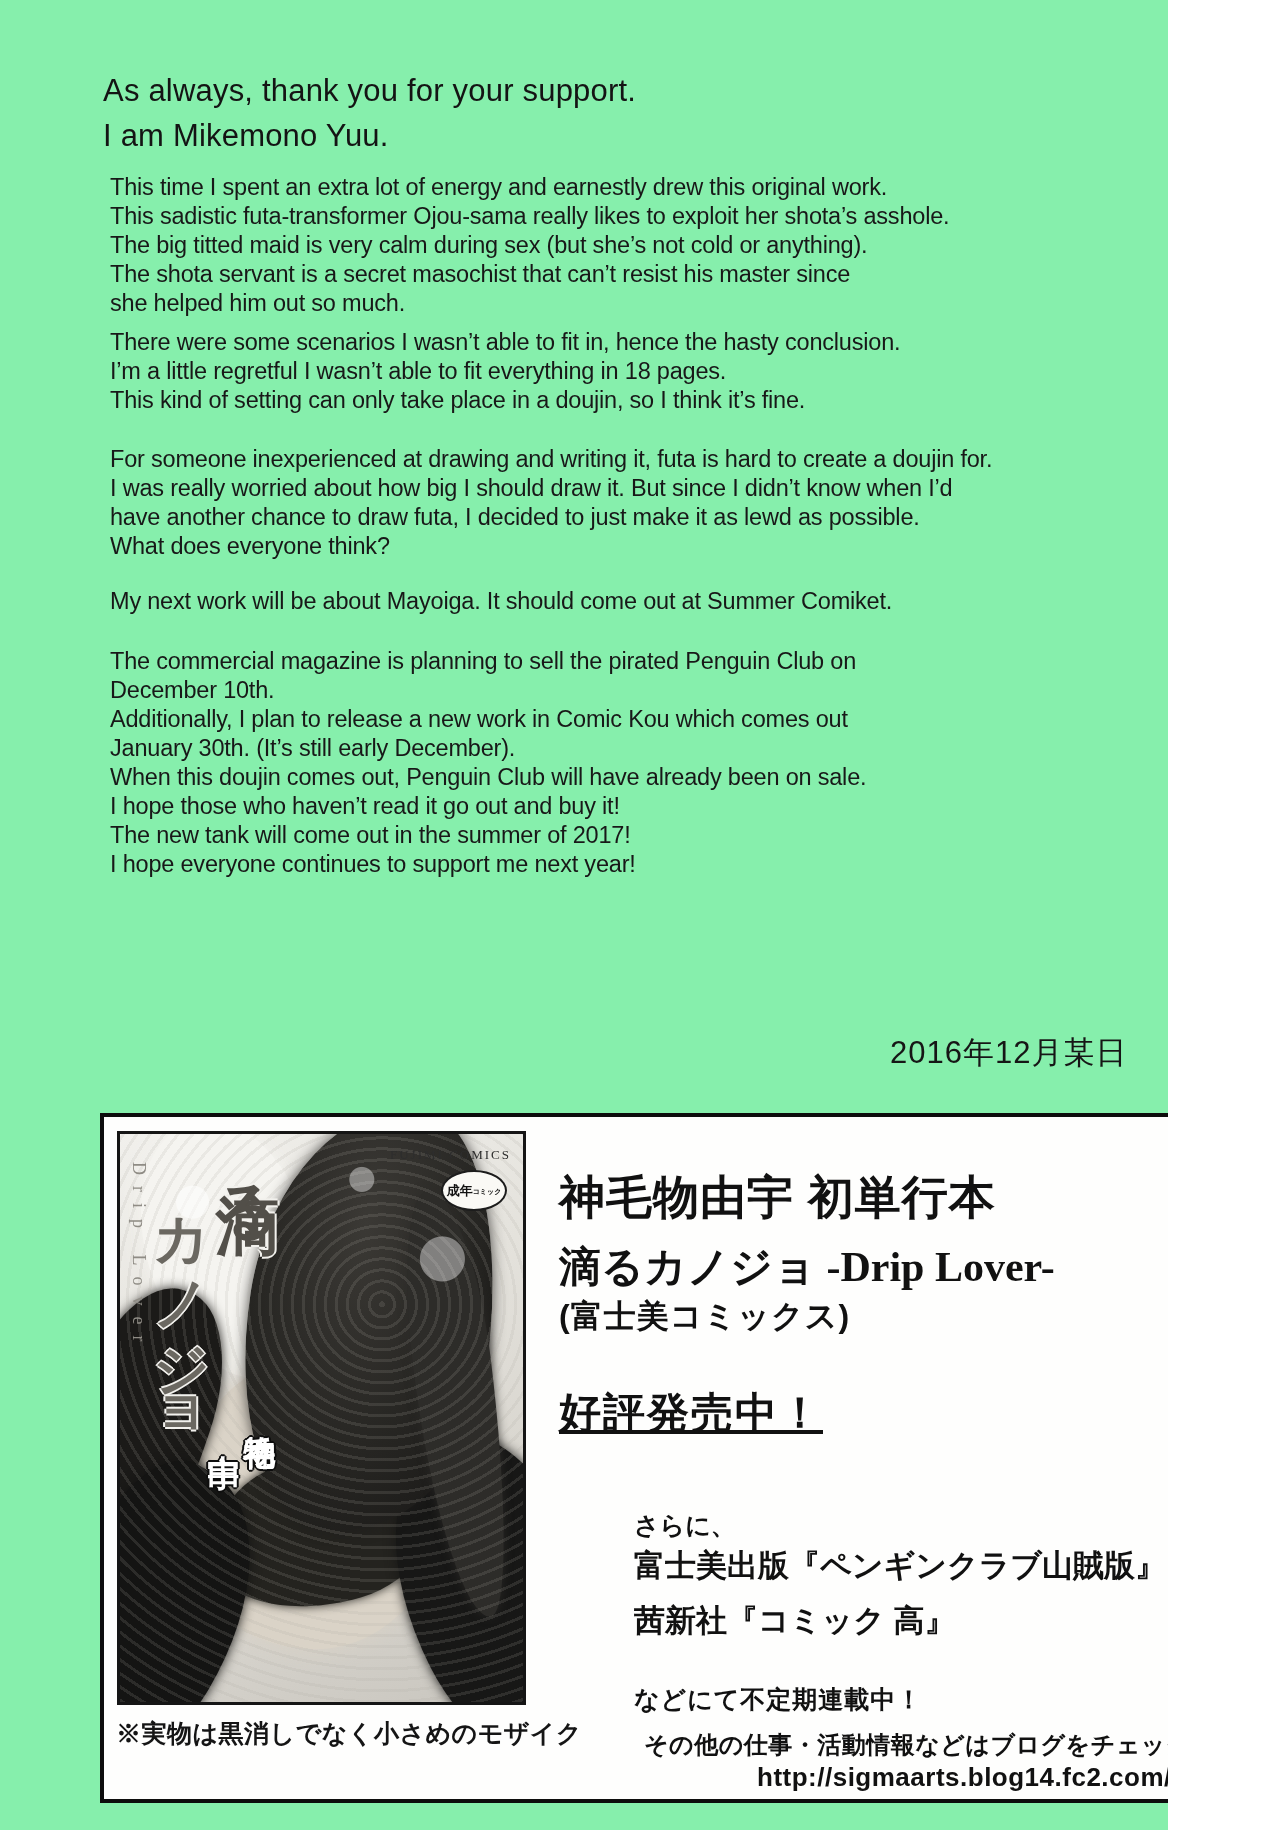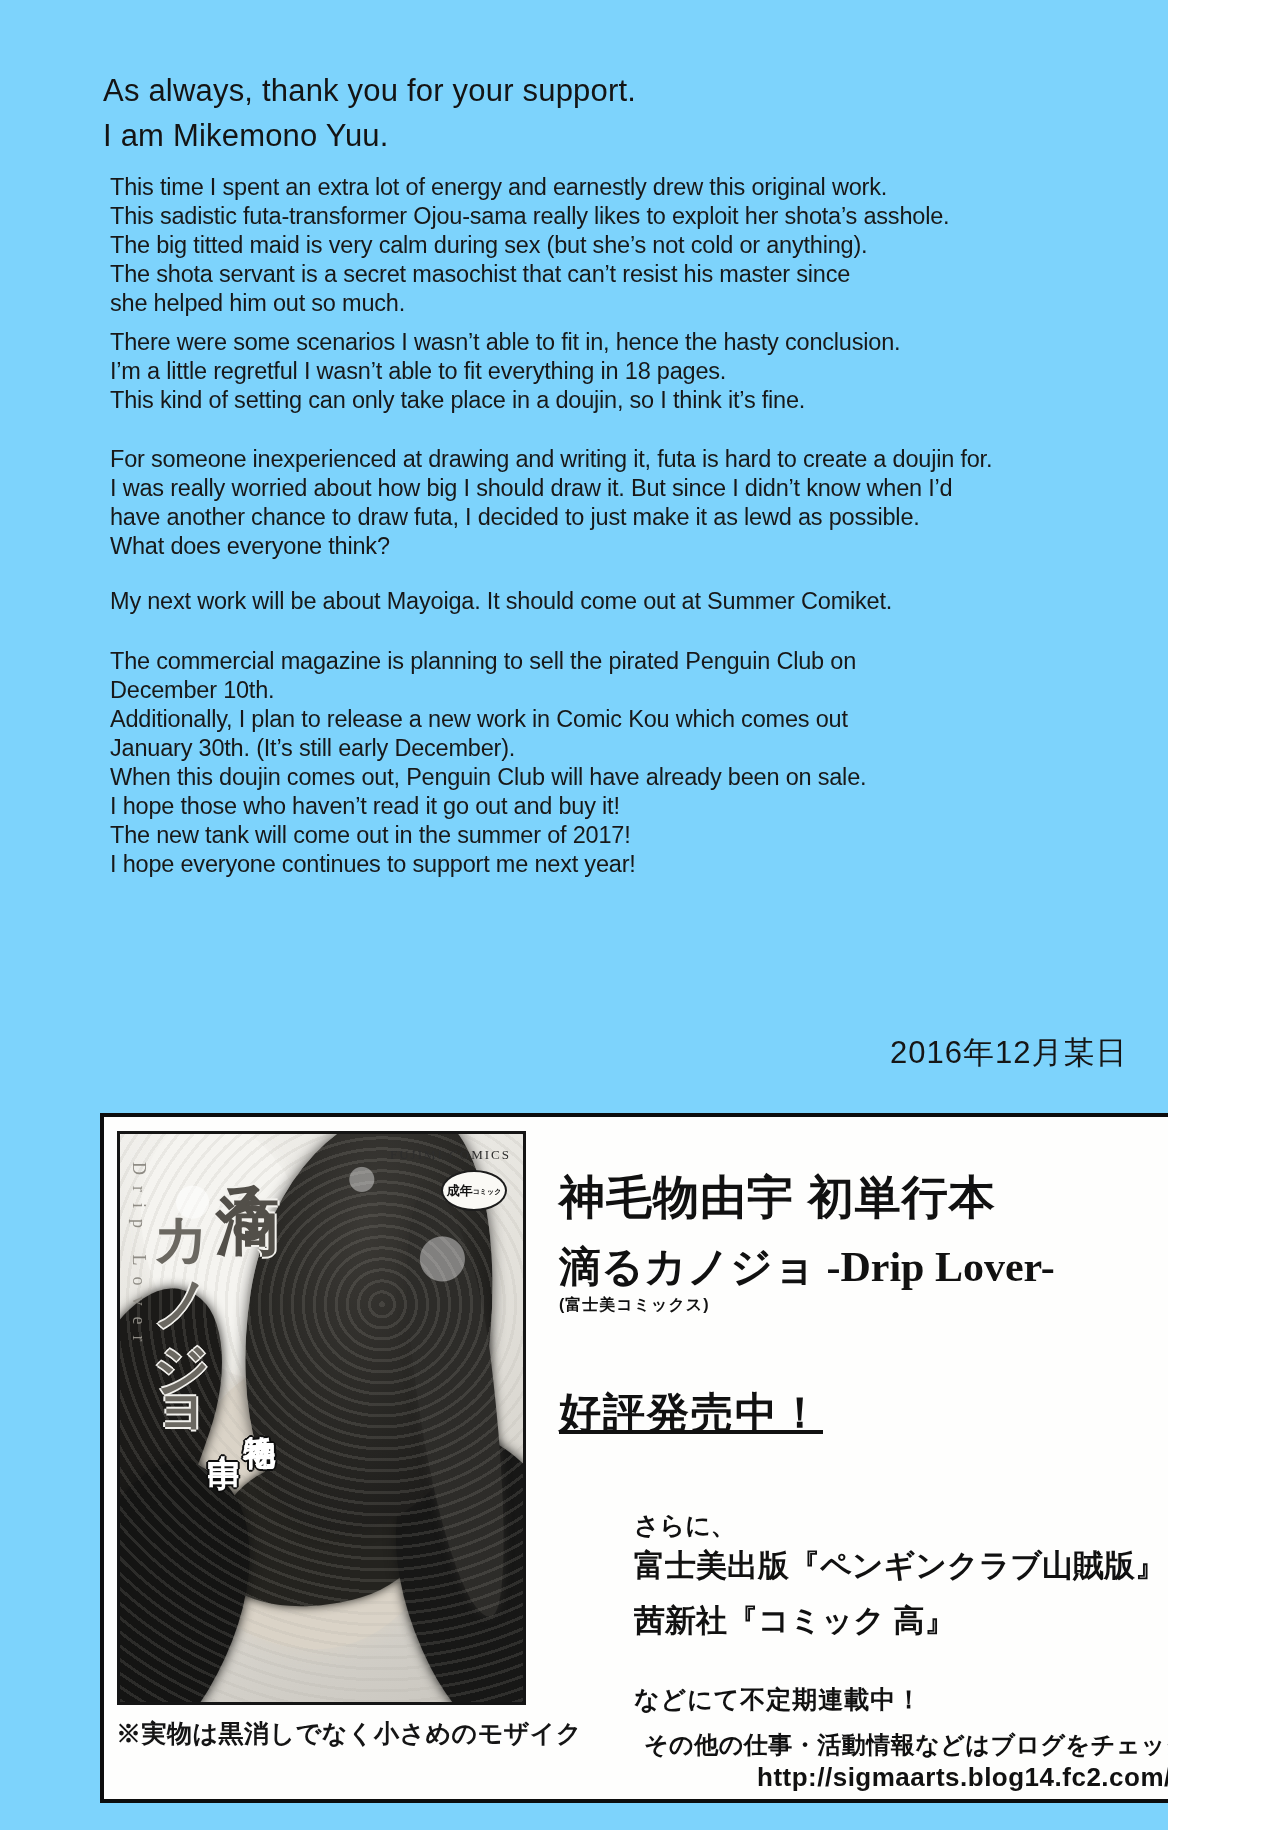--- a/index.html
+++ b/index.html
@@ -1,18 +1,18 @@
 <!DOCTYPE html>
 <html><head>
 <meta charset="utf-8">
 <style>
   html,body { margin:0; padding:0; background:#ffffff; }
   .page {
     position:relative; width:1168px; height:1830px;
-    background:#7dd3fc; overflow:hidden;
+    background:#86efac; overflow:hidden;
     font-family:"Liberation Sans", sans-serif;
     color:#1a1a1a;
     -webkit-font-smoothing:antialiased;
   }
 
   
   .header { position:absolute; left:103px; top:68px; font-size:31px; line-height:45px; letter-spacing:.2px; color:#141414; white-space:nowrap; }
   .para   { position:absolute; left:110px; font-size:23.5px; line-height:29px; letter-spacing:-.2px; color:#181818; white-space:nowrap; }
   .p1 { top:173px; } .p2 { top:328px; } .p3 { top:445px; } .p4 { top:587px; } .p5 { top:647px; }
   .date-line { position:absolute; left:878px; top:1032px; font-size:31px; font-weight:500; letter-spacing:1px; color:#161616;margin-left:12px; }
@@ -55,21 +55,21 @@
                 text-shadow:-2px 0 #0e0e0e,2px 0 #0e0e0e,0 -2px #0e0e0e,0 2px #0e0e0e,-1px -1px #0e0e0e,1px 1px #0e0e0e,1px -1px #0e0e0e,-1px 1px #0e0e0e; }
   .author-col-right { left:118px; top:276px; }
   .author-col-left  { left:82px;  top:296px; }
 
   .cover-note { position:absolute; left:12px; top:600px; font-size:25px; font-weight:700; letter-spacing:.5px; color:#151515; white-space:nowrap; }
 
   
   .ad-text { position:absolute; white-space:nowrap; color:#111; }
   .ad-headline   { left:455px; top:50px;  font-size:46px; font-weight:900; letter-spacing:1px; }
   .ad-book-title { left:455px; top:122px; font-size:42px; font-weight:700; font-family:"Liberation Serif",serif; }
-  .ad-imprint    { left:455px; top:178px; font-size:16px; font-weight:700; letter-spacing:1px; }
+  .ad-imprint    { left:455px; top:178px; font-size:32px; font-weight:700; letter-spacing:1px; }
   .ad-on-sale    { left:455px; top:268px; font-size:42px; font-weight:900; letter-spacing:2px;text-decoration:underline; }
   .ad-more-intro { left:530px; top:392px; font-size:25px; font-weight:700; }
   .ad-serial-1   { left:530px; top:428px; font-size:31px; font-weight:900; }
   .ad-serial-2   { left:530px; top:483px; font-size:31px; font-weight:900; }
   .ad-serial-note{ left:530px; top:558px; font-size:25px; font-weight:700; letter-spacing:1px;margin-top:8px; }
   .ad-blog-note  { left:540px; top:612px; font-size:24px; font-weight:700; letter-spacing:.5px; }
   .ad-blog-url   { left:653px; top:645px; font-size:26px; font-weight:700; letter-spacing:.5px; }
 </style>
 </head>
 <body>

